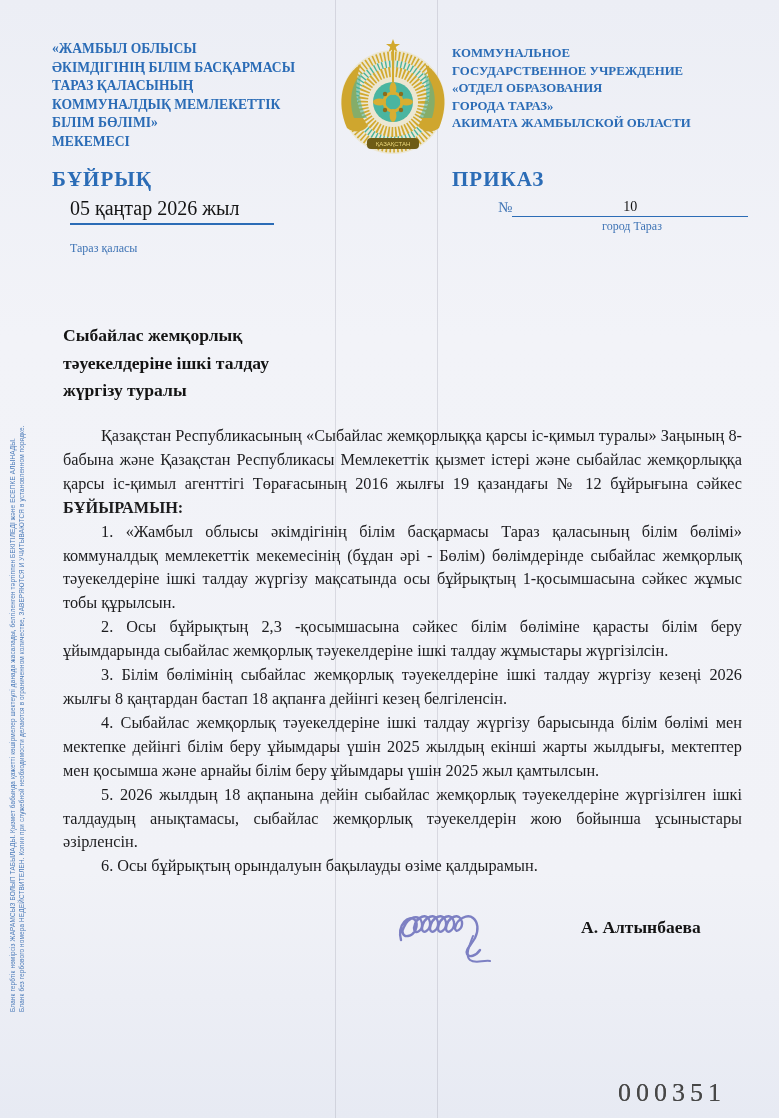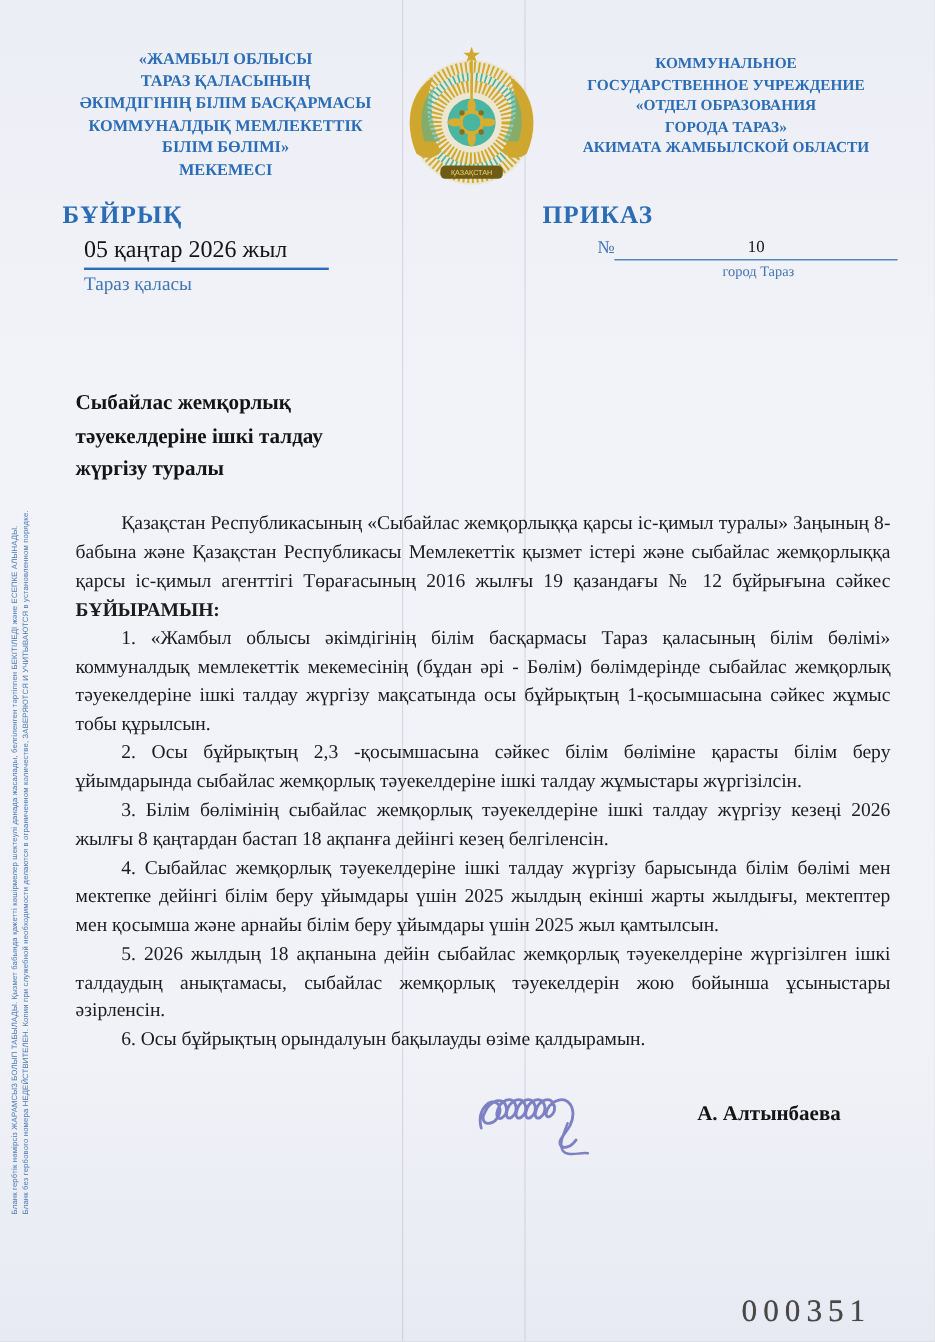--- a/index.html
+++ b/index.html
@@ -5,31 +5,31 @@
   html,body{margin:0;padding:0;background:#d8dadf;}
   .page{
     position:relative;width:779px;height:1118px;margin:0 auto;overflow:hidden;
     background:linear-gradient(180deg,#eceef5 0%,#f2f3f8 30%,#f1f2f7 78%,#e7eaf3 100%);
     font-family:"Liberation Serif", serif;color:#1c1c1e;
   }
   .fold{position:absolute;top:0;bottom:0;width:1px;background:rgba(150,152,165,.28);}
   .fold.f1{left:335px;} .fold.f2{left:437px;}
 
   
-  .org{position:absolute;text-align:center;font-weight:bold;color:#2b6cb6;}
+  .org{position:absolute;text-align:left;font-weight:bold;color:#2b6cb6;}
   .org-left{left:52px;top:40px;width:272px;font-size:13.6px;line-height:18.5px;}
   .org-right{left:452px;top:45px;width:306px;font-size:12.8px;line-height:17.5px;}
   .emblem-wrap{position:absolute;left:332px;top:26px;width:122px;height:146px;}
   .order-word{position:absolute;text-align:left;font-weight:bold;color:#2b6cb6;font-size:21px;letter-spacing:1px;}
   .ow-kk{left:52px;top:167px;width:272px;}
   .ow-ru{left:452px;top:167px;width:306px;}
 
   .date-block{position:absolute;left:70px;top:197px;width:204px;text-align:left;}
   .date-value{font-size:20px;color:#141414;padding-bottom:3px;border-bottom:2px solid #2b6cb6;}
-  .place-kk{font-size:16px;color:#3f74b5;margin-top:4px;}
+  .place-kk{font-size:12px;color:#3f74b5;margin-top:16px;}
 
   .num-block{position:absolute;left:498px;top:198px;width:250px;}
   .num-row{display:flex;align-items:flex-end;}
   .num-sign{color:#3f74b5;font-size:15px;padding-bottom:1px;}
   .num-line{flex:1;border-bottom:1.6px solid #2b6cb6;text-align:center;}
   .num-value{font-size:14px;color:#141414;display:inline-block;transform:translateY(-1px);}
   .place-ru{font-size:12px;color:#3f74b5;text-align:center;margin-top:2px;padding-left:18px;}
 
   
   .subject{position:absolute;left:63px;top:322px;font-weight:bold;font-size:17.6px;line-height:27.5px;color:#141414;}
@@ -61,22 +61,22 @@
 </style>
 </head>
 <body>
 
 <div class="page">
   <div class="fold f1"></div>
   <div class="fold f2"></div>
 
   <div class="org org-left">
     <div>«ЖАМБЫЛ ОБЛЫСЫ</div>
+    <div>ӘКІМДІГІНІҢ  БІЛІМ  БАСҚАРМАСЫ</div>
     <div>ТАРАЗ ҚАЛАСЫНЫҢ</div>
-    <div>ӘКІМДІГІНІҢ  БІЛІМ  БАСҚАРМАСЫ</div>
     <div>КОММУНАЛДЫҚ МЕМЛЕКЕТТІК</div>
     <div>БІЛІМ БӨЛІМІ»</div>
     <div>МЕКЕМЕСІ</div>
   </div>
 
   <div class="emblem-wrap">
     <svg width="122" height="146" viewBox="0 0 122 146" xmlns="http://www.w3.org/2000/svg">
       <circle cx="61" cy="76" r="52" fill="#e8d690" opacity="0.35"></circle>
       <circle cx="61" cy="76" r="46" fill="none" stroke="#d2a92f" stroke-width="9" stroke-dasharray="1.6,2.1"></circle>
       <circle cx="61" cy="76" r="38" fill="none" stroke="#49b39b" stroke-width="7" stroke-dasharray="1.4,2.4"></circle>

